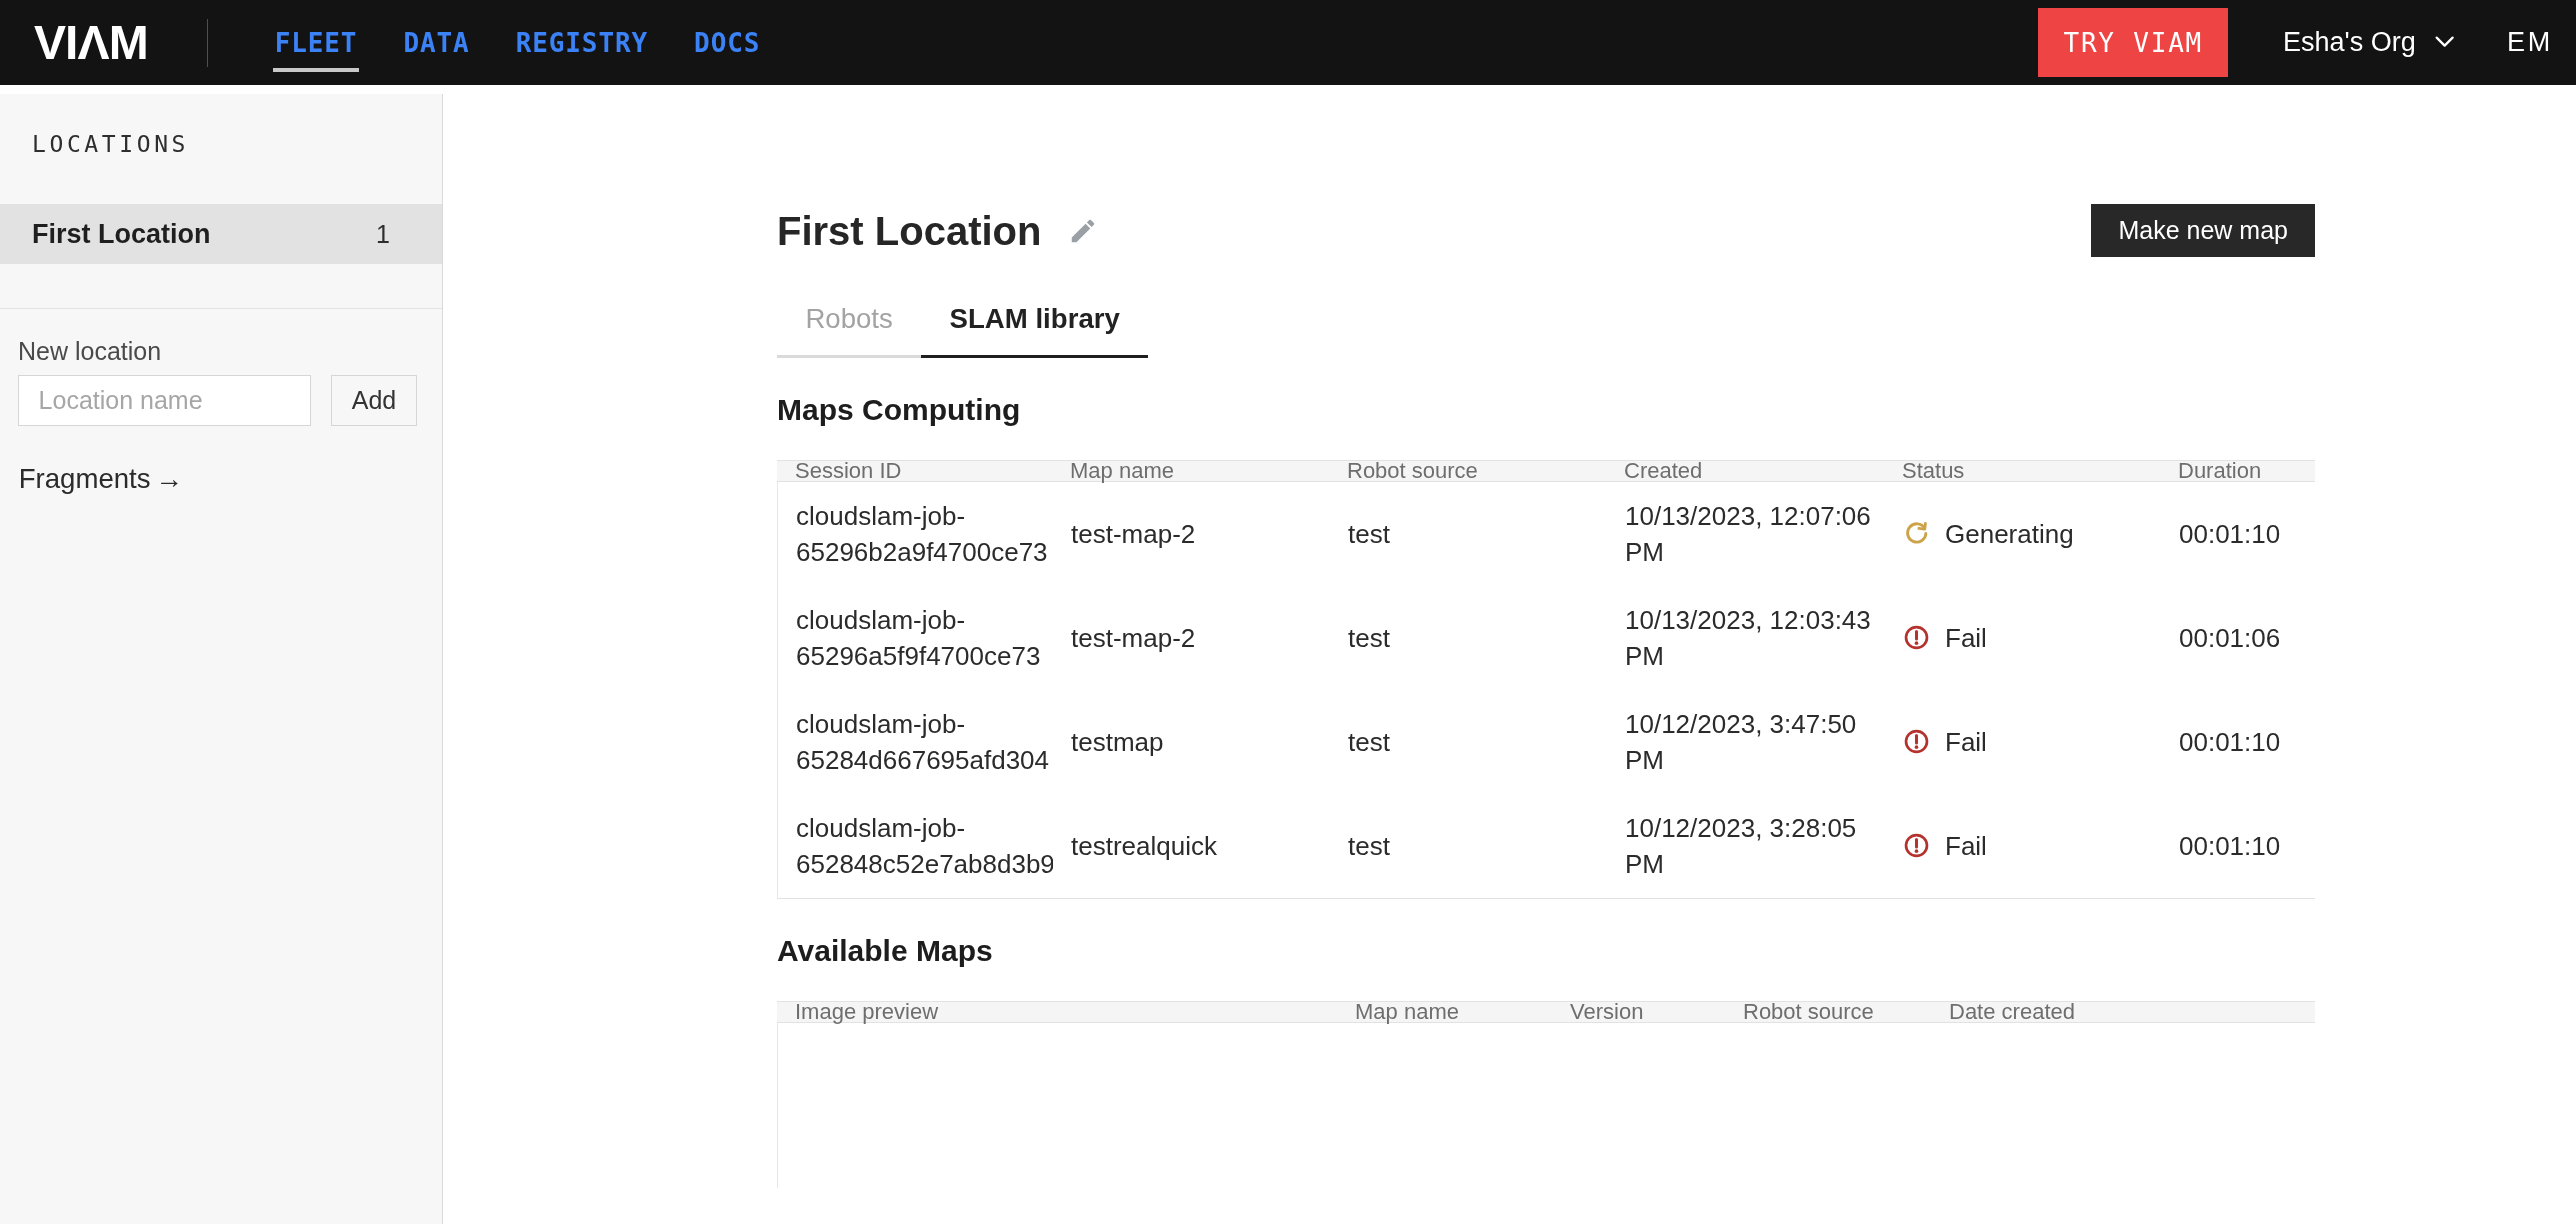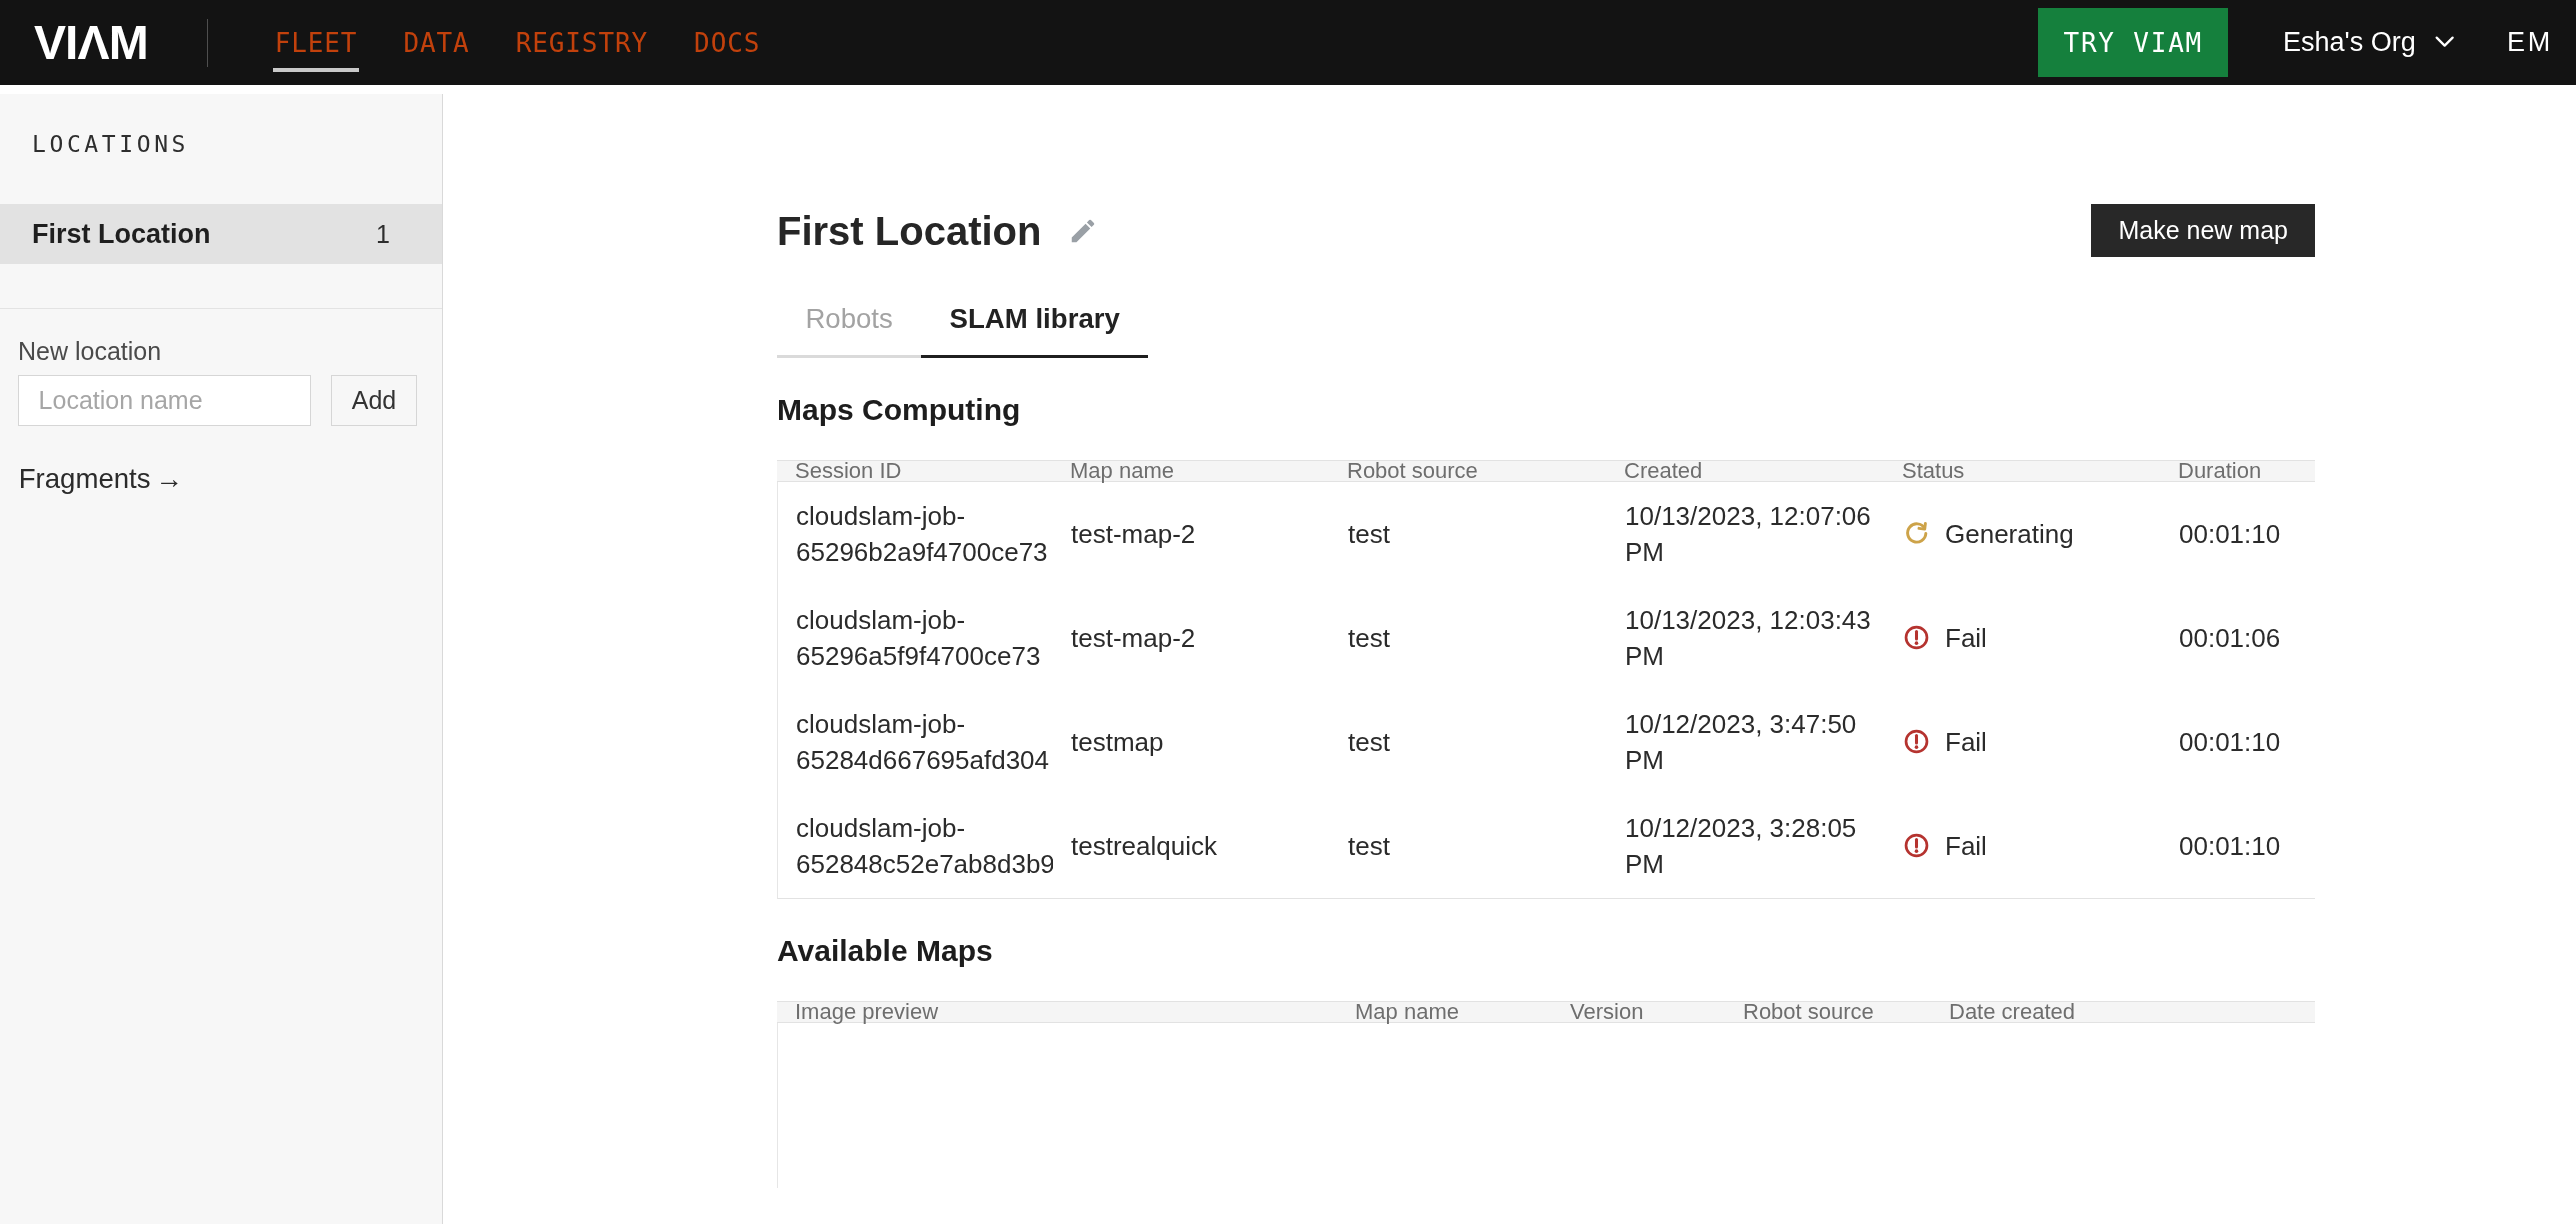--- a/index.html
+++ b/index.html
@@ -20,30 +20,30 @@
     padding: 0 23px 0 34px;
   }
   .logo {
     font-size: 48px; font-weight: 800; color: #fff;
     letter-spacing: -0.9px; cursor: pointer; user-select: none;
   }
   .nav-divider { width: 0.9px; height: 48px; background: #4f4f4f; margin-left: 59px; }
   .primary-nav { display: flex; gap: 46px; margin-left: 67px; align-items: center; }
   .nav-item {
     font-family: "DejaVu Sans Mono", monospace;
-    font-size: 26px; color: #c2410c; letter-spacing: 0.9px;
-    cursor: pointer; position: relative;
+    font-size: 26px; color: #3b82f6; letter-spacing: 0.9px;
+    cursor: pointer; position: relative; font-weight: bold;
   }
   .nav-item.active::after {
     content: ""; position: absolute; left: -1.8px; right: -1.8px; bottom: -14.2px;
     height: 3.6px; background: #c9c9c9;
   }
   .nav-right { margin-left: auto; display: flex; align-items: center; }
   .try-viam {
-    background: #15803d; color: #fff; border: none;
+    background: #ef4444; color: #fff; border: none;
     font-family: "DejaVu Sans Mono", monospace;
     font-size: 26px; letter-spacing: 1.8px;
     padding: 19.6px 25px; cursor: pointer;
   }
   .org { display: flex; align-items: center; gap: 18px; margin-left: 55px; color: #fff; font-size: 27px; cursor: pointer; }
   .user-initials { color: #fff; font-size: 27px; letter-spacing: 2.7px; margin-left: 52px; cursor: pointer; }
 
   
   .sidebar {
     position: absolute; top: 94px; left: 0; bottom: 0; width: 443px;

